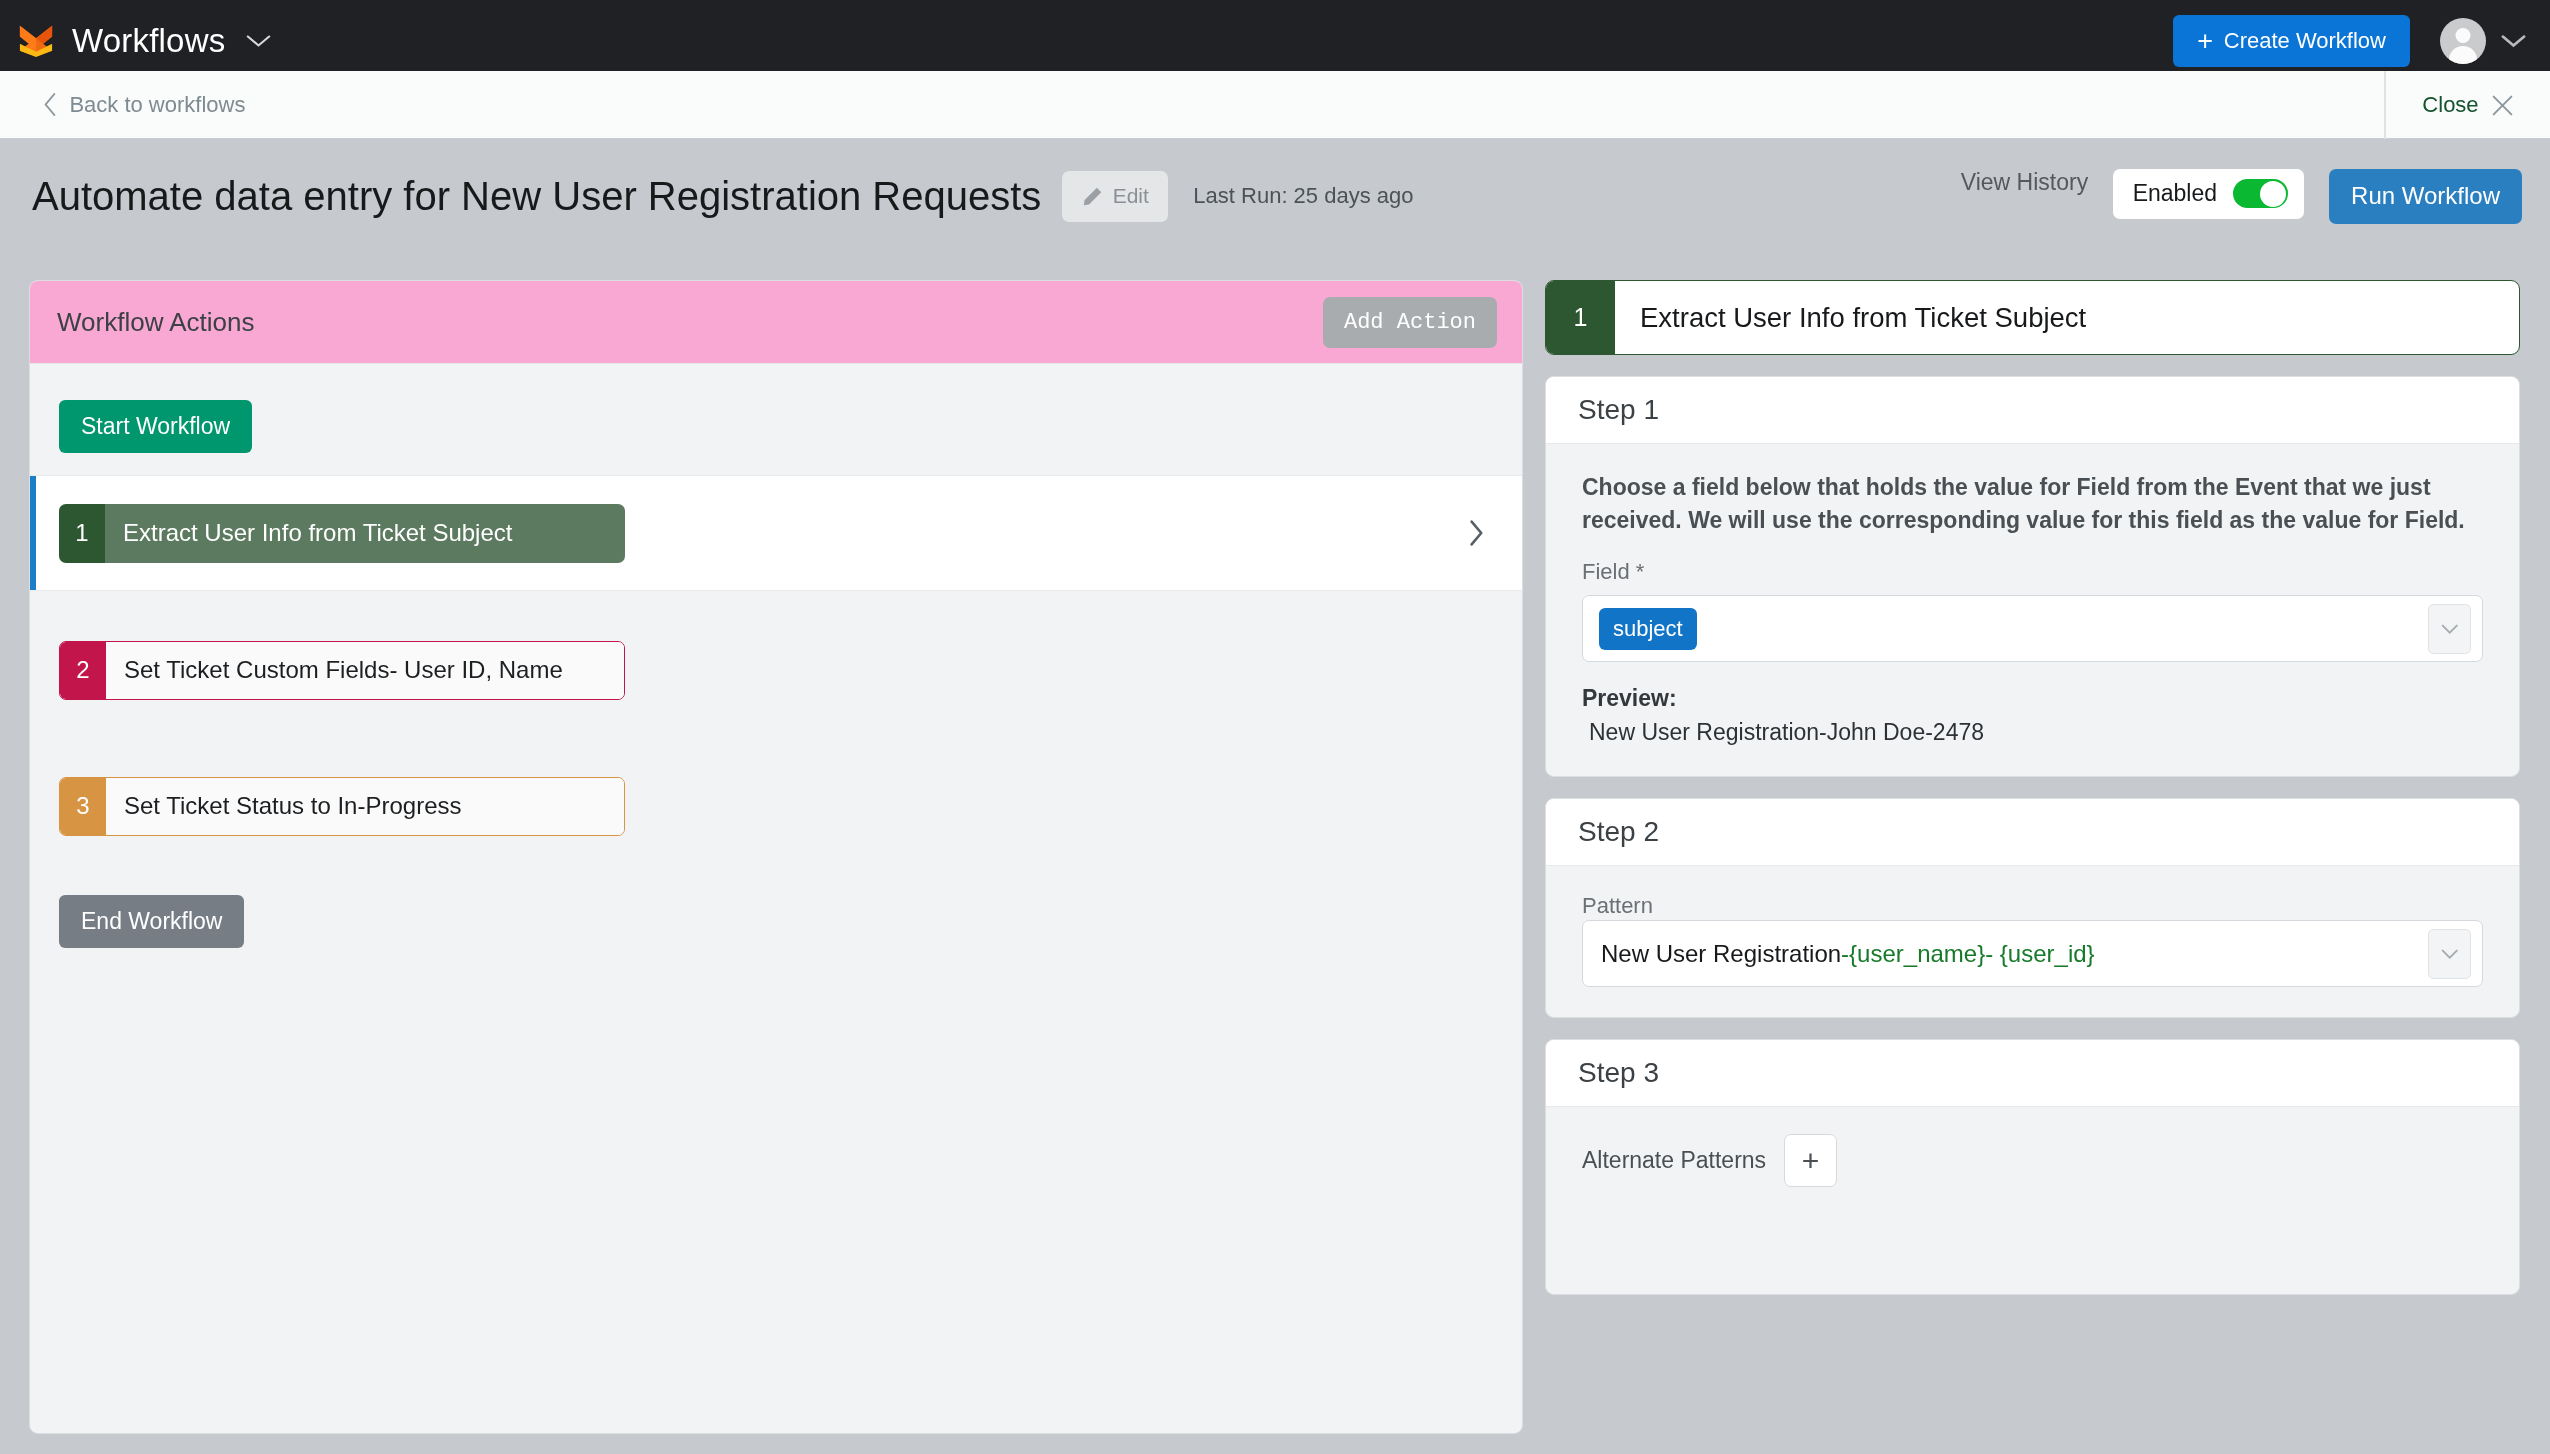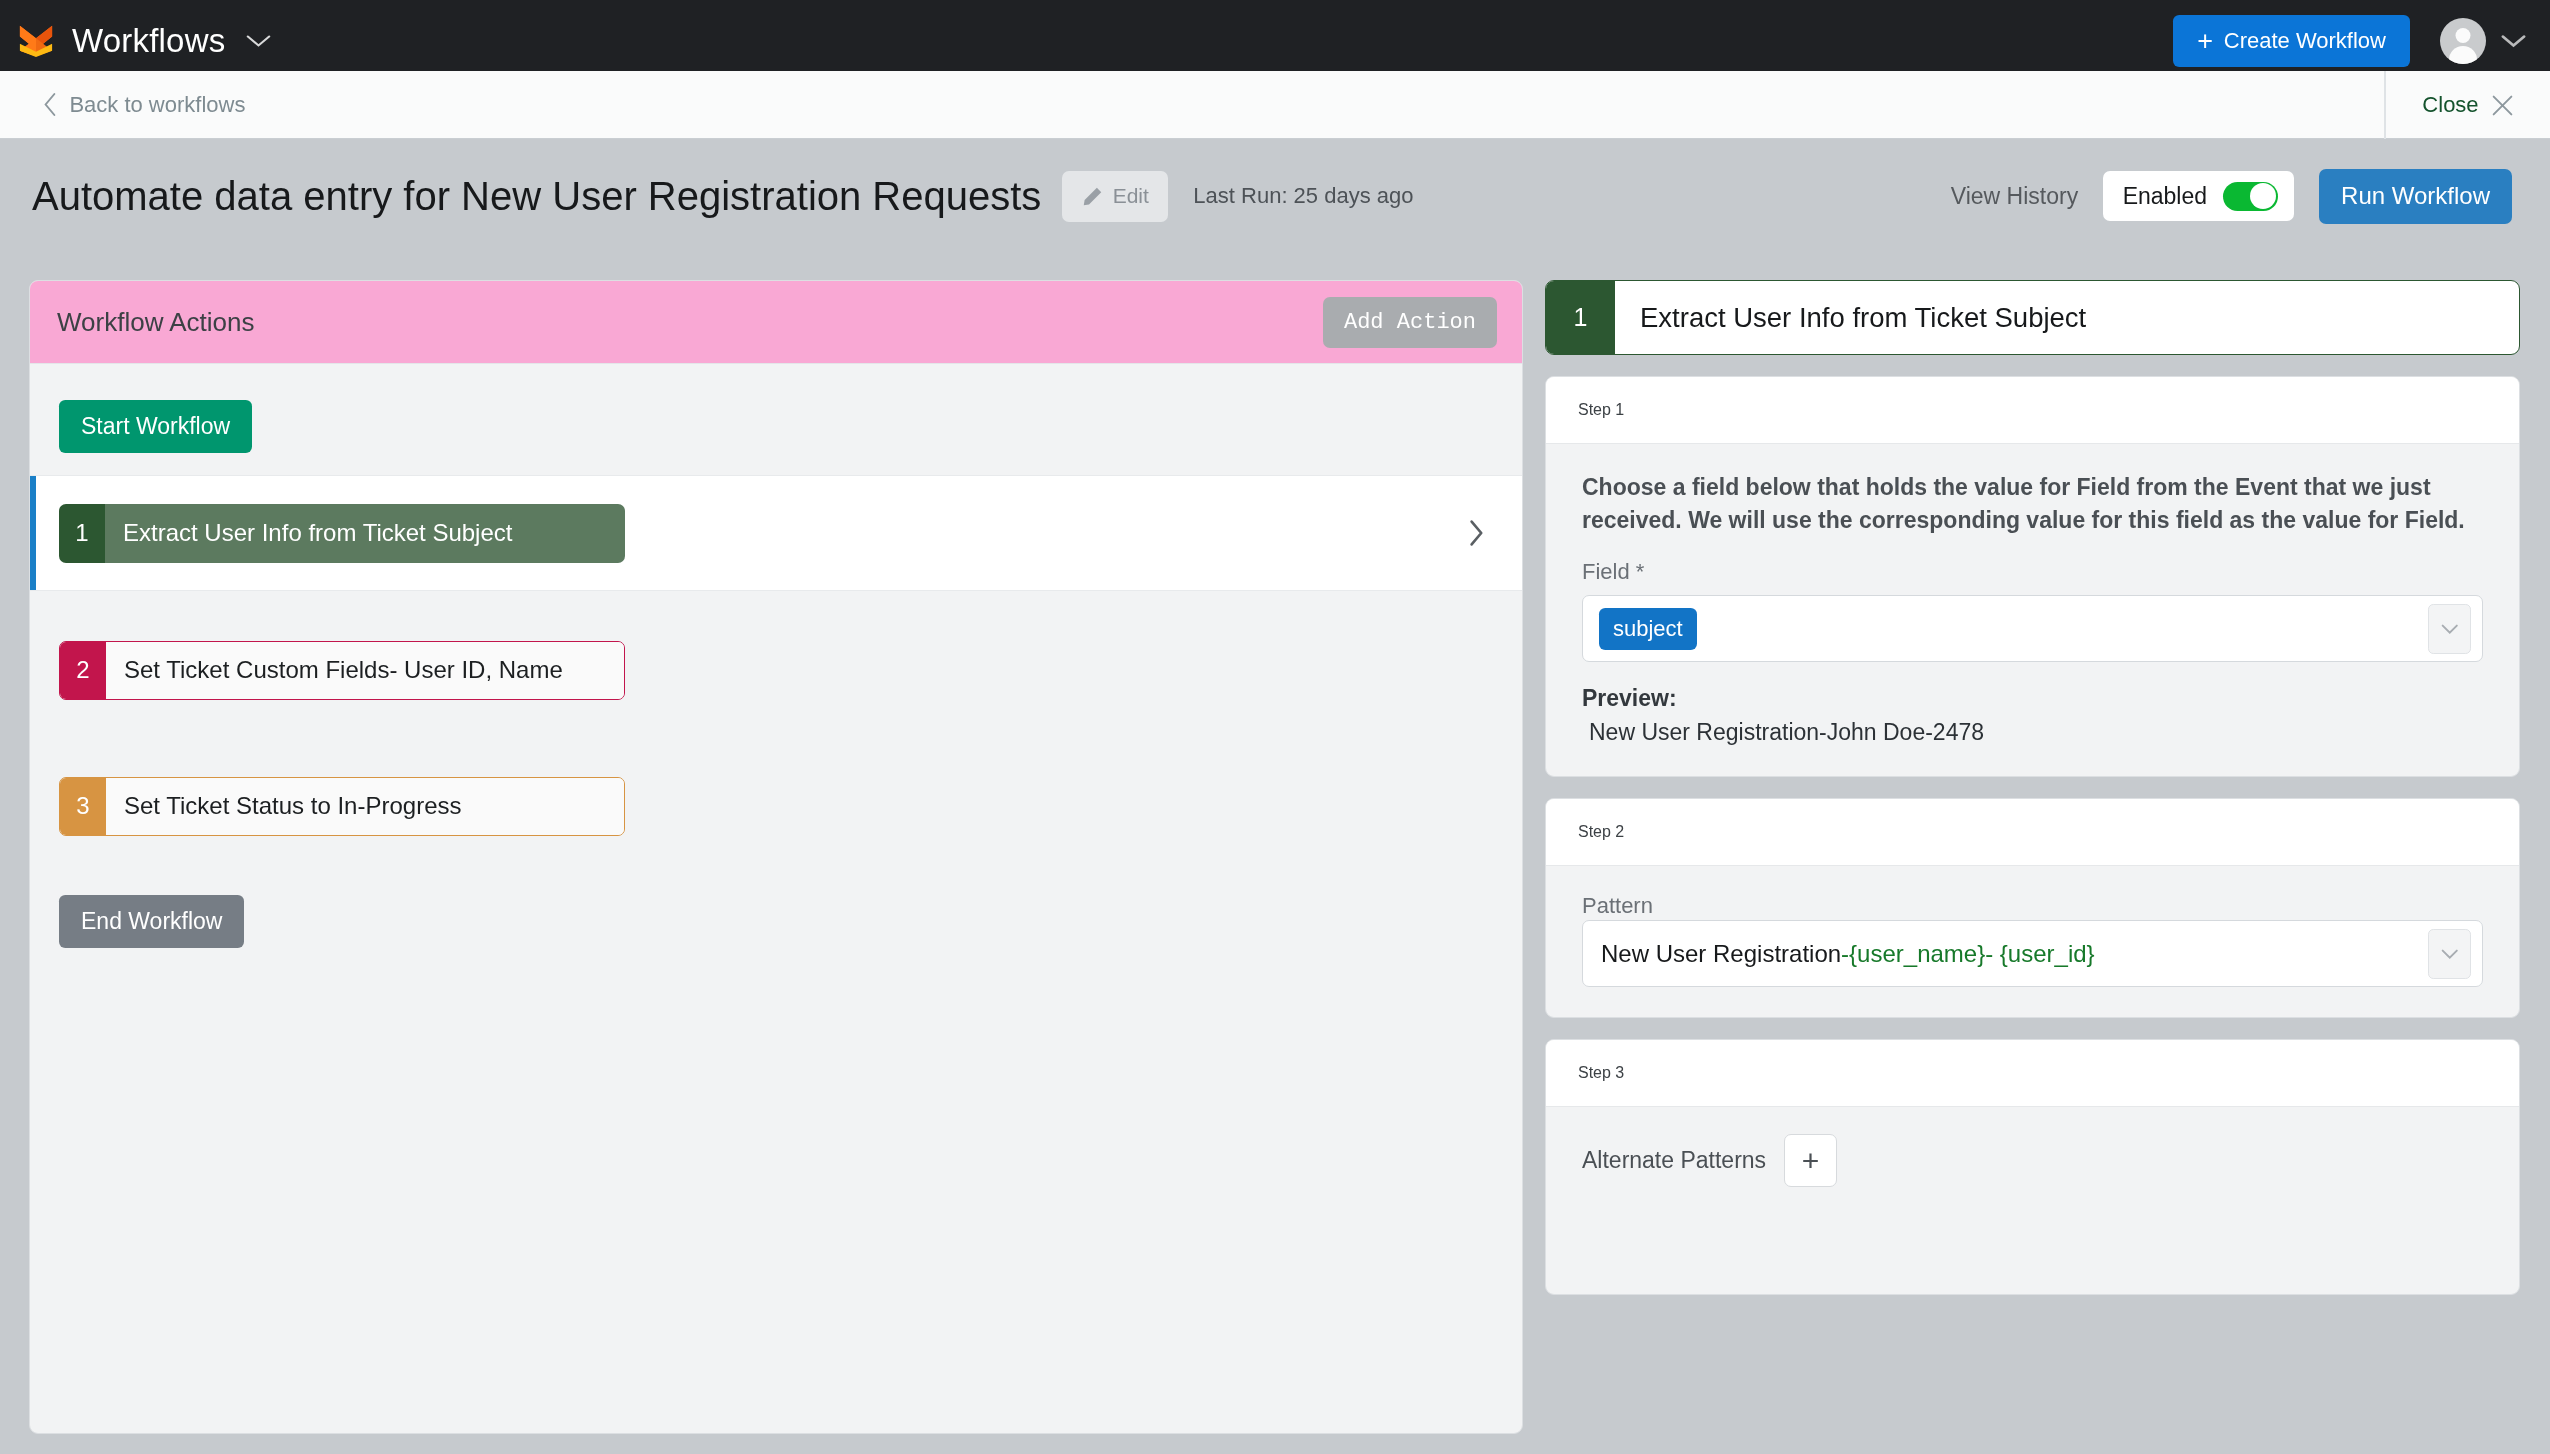--- a/index.html
+++ b/index.html
@@ -86,21 +86,21 @@
     margin-left: 21px; background: #e4e6e8; border: none; border-radius: 7px;
     height: 51px; padding: 0 19.5px; display: flex; align-items: center;
     color: #8a9096; font-size: 21px; cursor: pointer;
     font-family: "Liberation Sans", sans-serif;
   }
   .edit-btn .pencil { margin-right: 9.8px; display:flex; }
   .last-run {
     margin-left: 25px; color: #4d5257; font-size: 22px; white-space: nowrap;
   }
   .title-right {
-    margin-left: auto; display: flex; align-items: center; margin-right: 38px;
+    margin-left: auto; display: flex; margin-right: 28px;
   }
   .view-history {
     color: #55595d; font-size: 23px; cursor: pointer; margin-right: 25px;
   }
   .toggle-pill {
     background: #ffffff; border-radius: 7px; height: 50px;
     display: flex; align-items: center; padding: 0 16px 0 19.5px;
     margin-right: 25px; cursor: pointer;
   }
   .toggle-pill .lbl { font-size: 23px; color: #17191b; margin-right: 16px; }
@@ -201,21 +201,21 @@
     flex: 1; display: flex; align-items: center; padding-left: 25px;
     font-size: 27.5px; color: #17191b;
   }
   .step-card {
     margin-top: 21px; background: #f2f3f4; border: 0.9px solid #dcdfe2;
     border-radius: 9px; overflow: hidden;
   }
   .step-card .sc-head {
     background: #ffffff; height: 67px; display: flex; align-items: center;
     padding-left: 32px; border-bottom: 0.9px solid #e6e8ea;
-    font-size: 16px; color: #3c4145;
+    font-size: 28px; color: #3c4145;
   }
   .step-card .sc-body { padding: 27px 36px 30px 36px; }
   .desc {
     font-size: 23px; line-height: 1.45; color: #4a4f54; font-weight: bold;
     max-width: 888px;
   }
   .field-label {
     margin-top: 21px; font-size: 22px; color: #6b7076;
   }
   .select-box {

